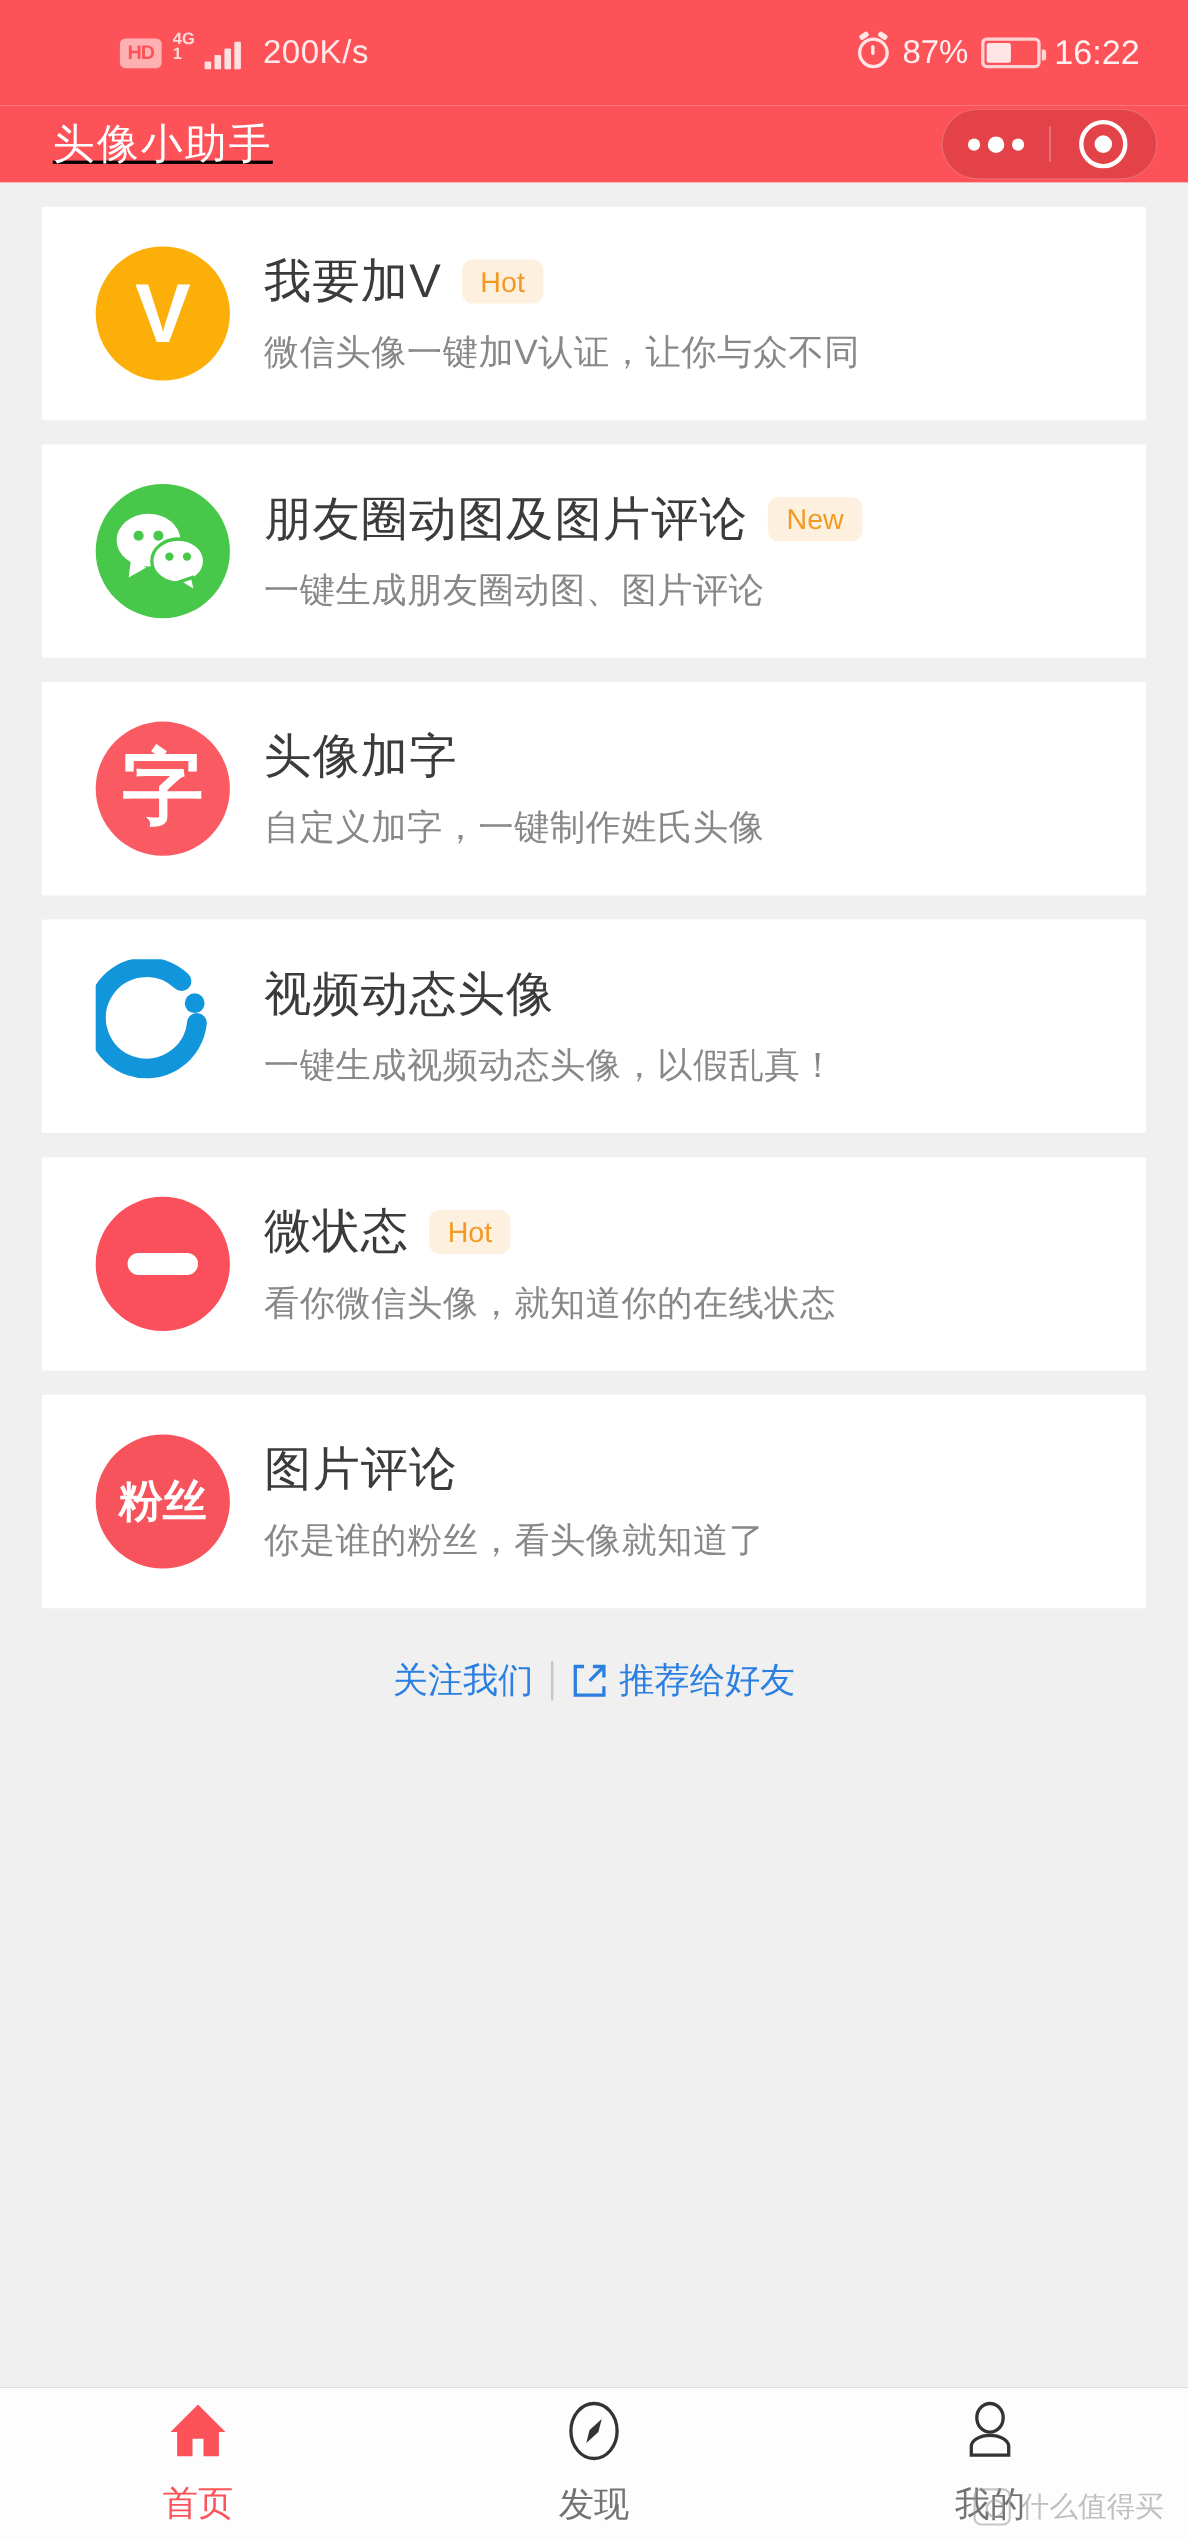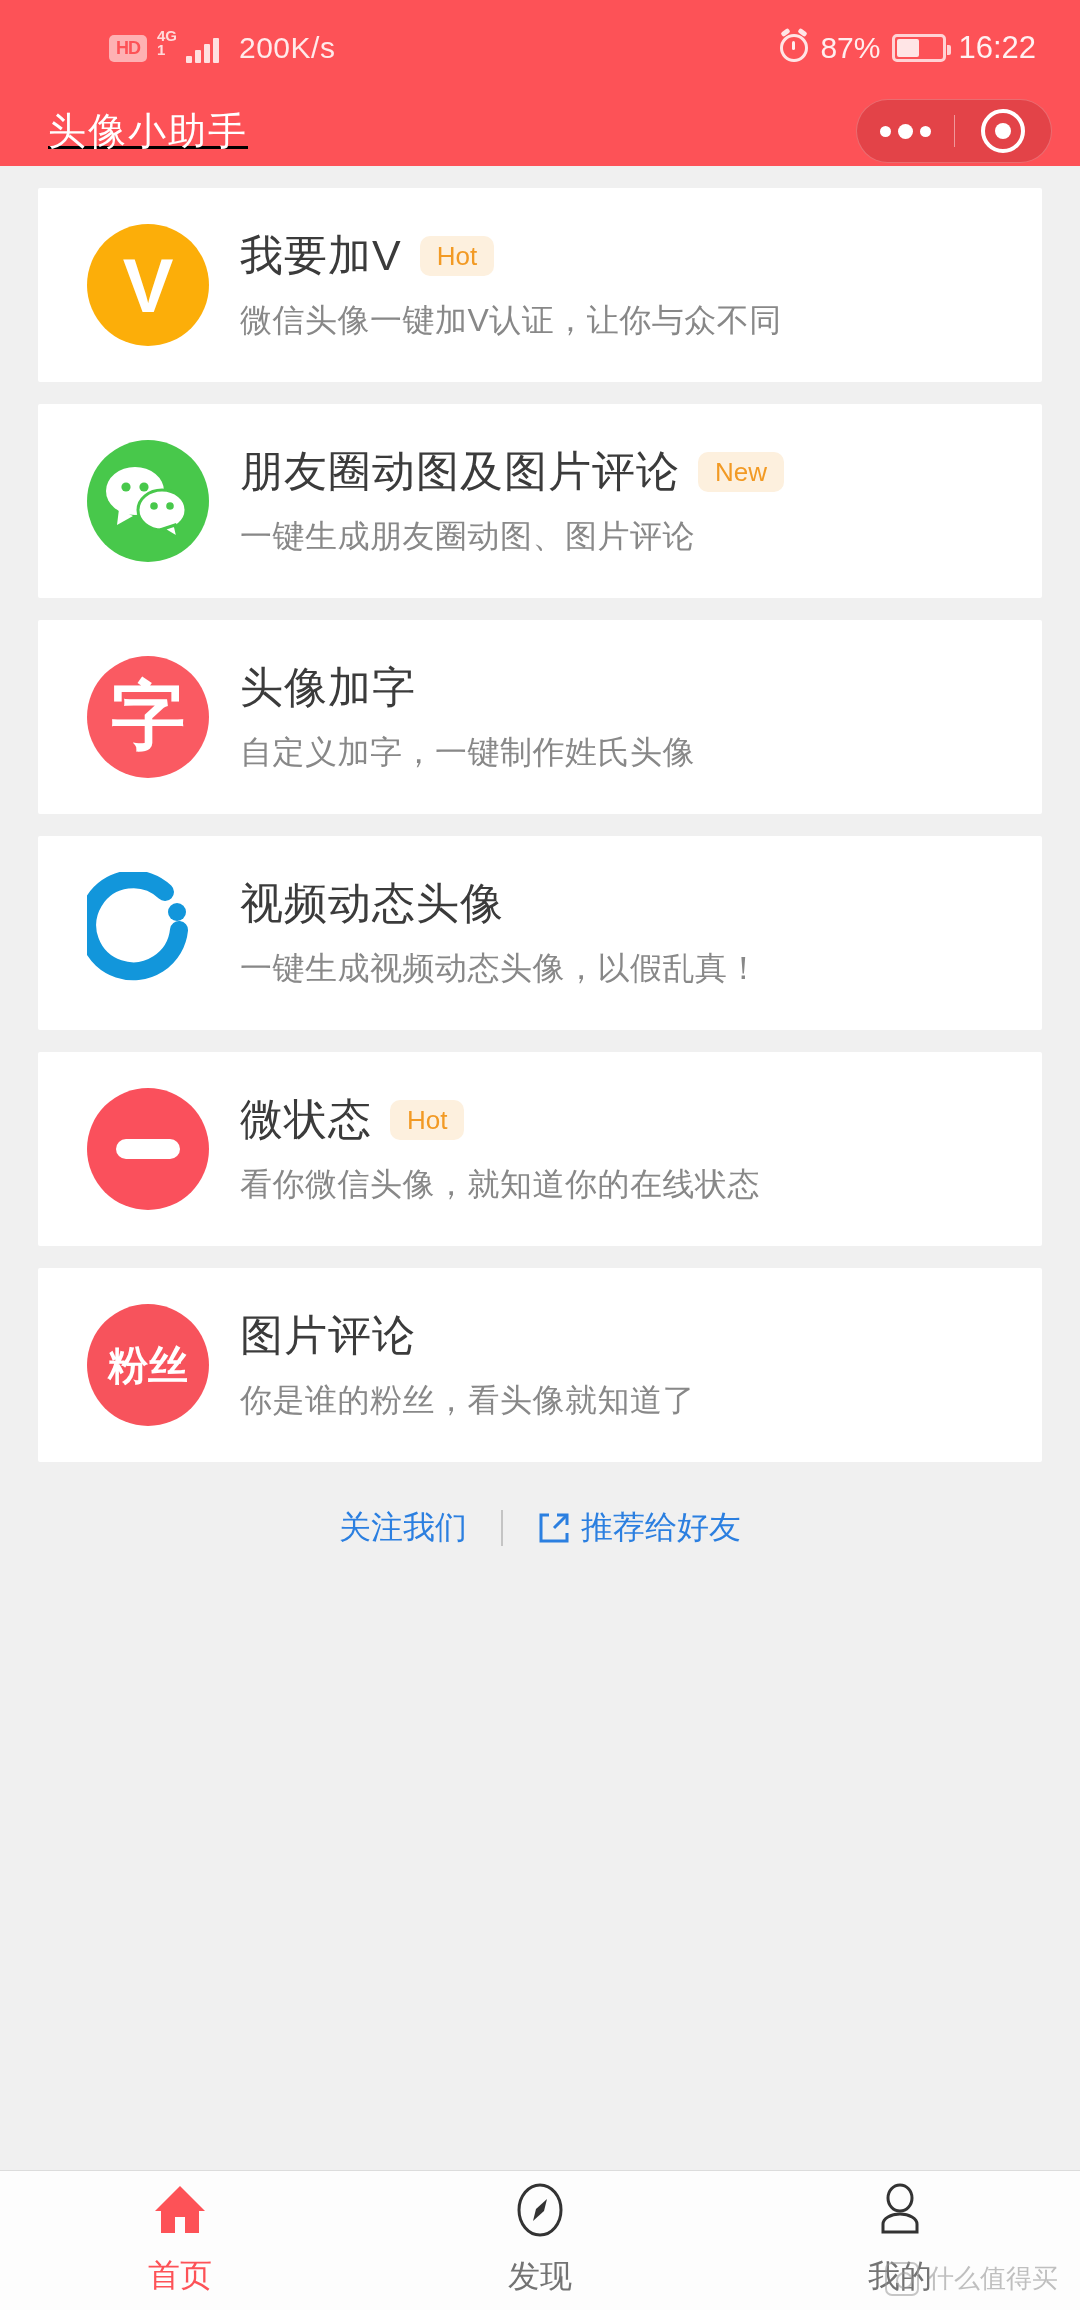--- a/index.html
+++ b/index.html
@@ -114,21 +114,21 @@
   .badge{
     background:#FDF0DE; color:#F29A24;
     font-size:26px; padding:7px 17px; border-radius:10px;
     line-height:1;
   }
   .sub{ font-size:32px; color:#888; letter-spacing:.5px;}
 
   
   .footer-links{
     display:flex; align-items:center; justify-content:center;
-    gap:34px; padding-top:22px;
+    gap:16px; padding-top:22px;
   }
   .flink{ color:#2B7FE0; font-size:32px; display:flex; align-items:center; gap:10px;}
   .fsep{ width:2px; height:36px; background:#c4c4c4;}
 
   
   .tabbar{
     position:absolute; left:0; right:0; bottom:0; height:140px;
     background:#fdfdfd; border-top:1px solid #dcdcdc;
     display:flex;
   }

